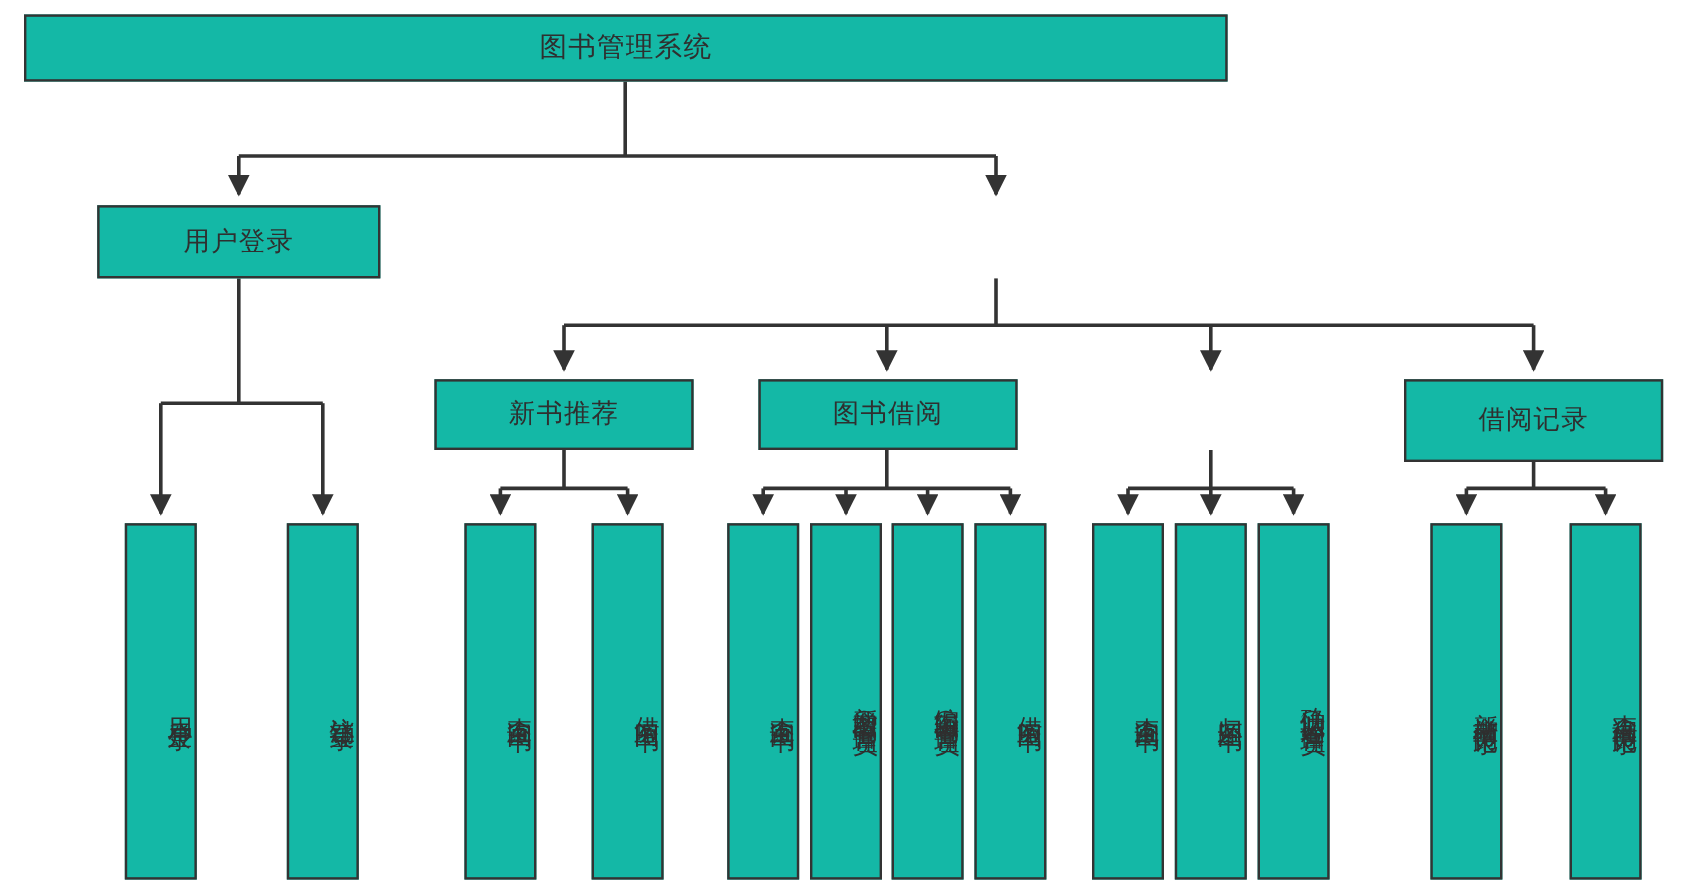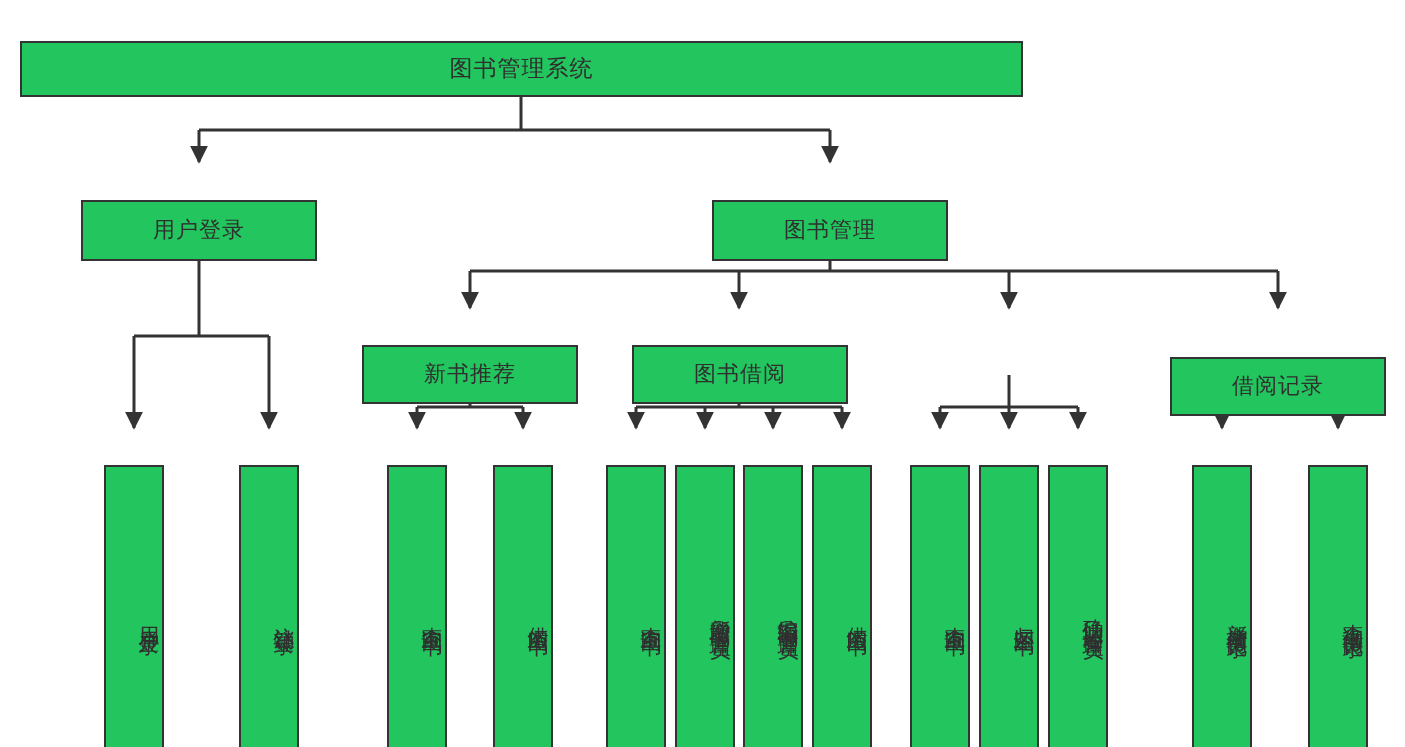--- a/index.html
+++ b/index.html
@@ -21,28 +21,27 @@
   #diagram-svg {
     position: absolute;
     left: 0;
     top: 0;
     width: 1405px;
     height: 747px;
   }
   .node {
     position: absolute;
     box-sizing: border-box;
-    background: #22c55e;
+    background: #14b8a6;
     border: 2px solid #333333;
     color: #2f2f2f;
     display: flex;
     align-items: center;
     justify-content: center;
     text-align: center;
-    margin-top: 29px;
   }
   .node-h {
     font-size: 22px;
     letter-spacing: 1px;
     line-height: 1.1;
     padding: 0 4px;
   }
   .node-root {
     font-size: 23px;
   }
@@ -120,25 +119,24 @@
       <path d="M 1278 375 L 1278 407"></path>
       <path d="M 1222 407 L 1338 407"></path>
       <path d="M 1222 407 L 1222 428" marker-end="url(#arrow)"></path>
       <path d="M 1338 407 L 1338 428" marker-end="url(#arrow)"></path>
     </g>
   </svg>
 
   <div class="node node-h node-root" style="left:20px; top:12px; width:1003px; height:56px;">图书管理系统</div>
 
   <div class="node node-h" style="left:81px; top:171px; width:236px; height:61px;">用户登录</div>
-  <div class="node node-h" style="left:712px; top:171px; width:236px; height:61px;">图书管理</div>
 
   <div class="node node-h" style="left:362px; top:316px; width:216px; height:59px;">新书推荐</div>
   <div class="node node-h" style="left:632px; top:316px; width:216px; height:59px;">图书借阅</div>
-  <div class="node node-h" style="left:1170px; top:328px; width:216px; height:59px;">借阅记录</div>
+  <div class="node node-h" style="left:1170px; top:316px; width:216px; height:69px;">借阅记录</div>
 
   <div class="node node-v" style="left:104px; top:436px; width:60px; height:297px;">用户登录</div>
   <div class="node node-v" style="left:239px; top:436px; width:60px; height:297px;">注销登录</div>
 
   <div class="node node-v" style="left:387px; top:436px; width:60px; height:297px;">查询图书</div>
   <div class="node node-v" style="left:493px; top:436px; width:60px; height:297px;">借阅图书</div>
 
   <div class="node node-v" style="left:606px; top:436px; width:60px; height:297px;">查询图书</div>
   <div class="node node-v long" style="left:675px; top:436px; width:60px; height:297px;">新增图书（管理员）</div>
   <div class="node node-v long" style="left:743px; top:436px; width:60px; height:297px;">编辑图书（管理员）</div>

